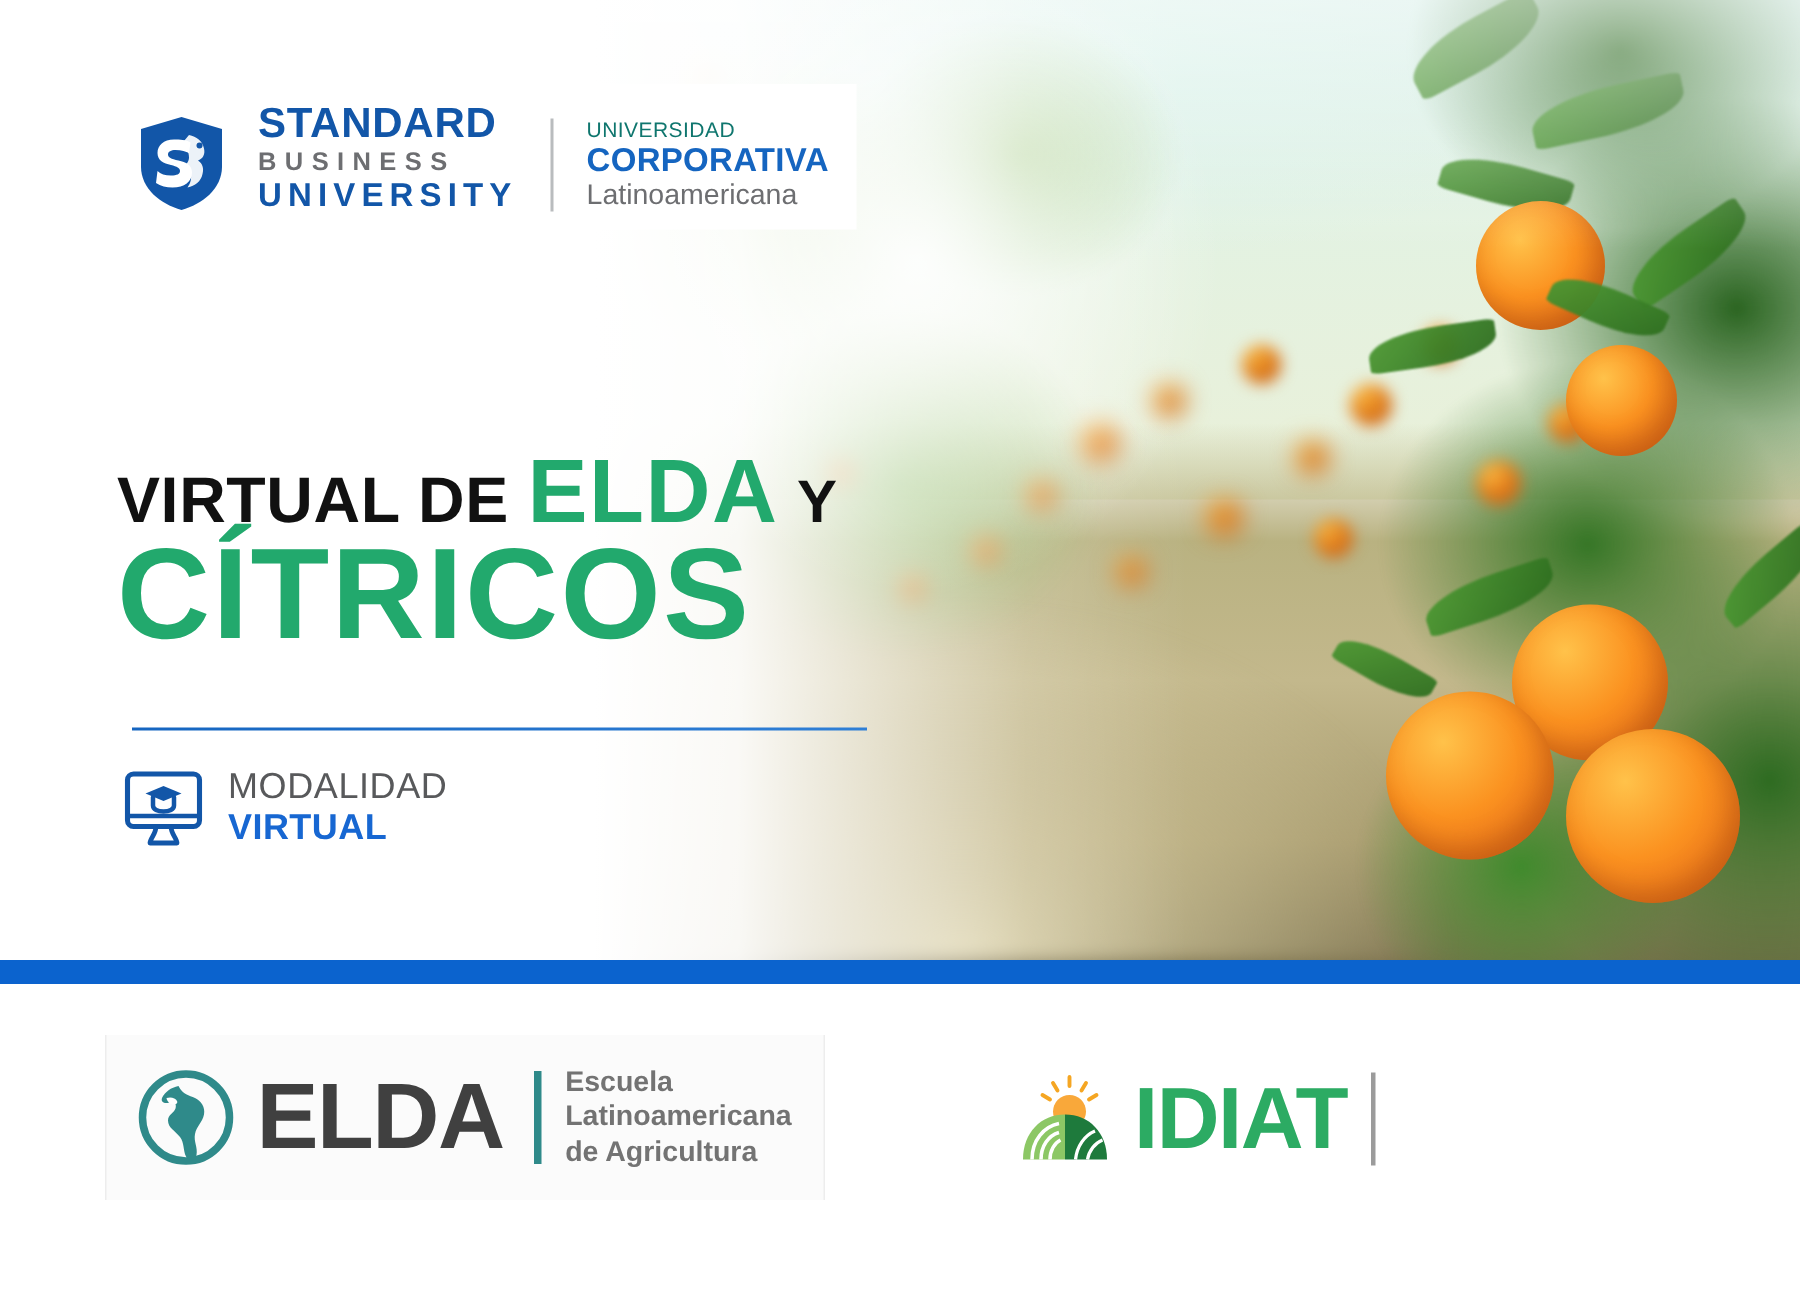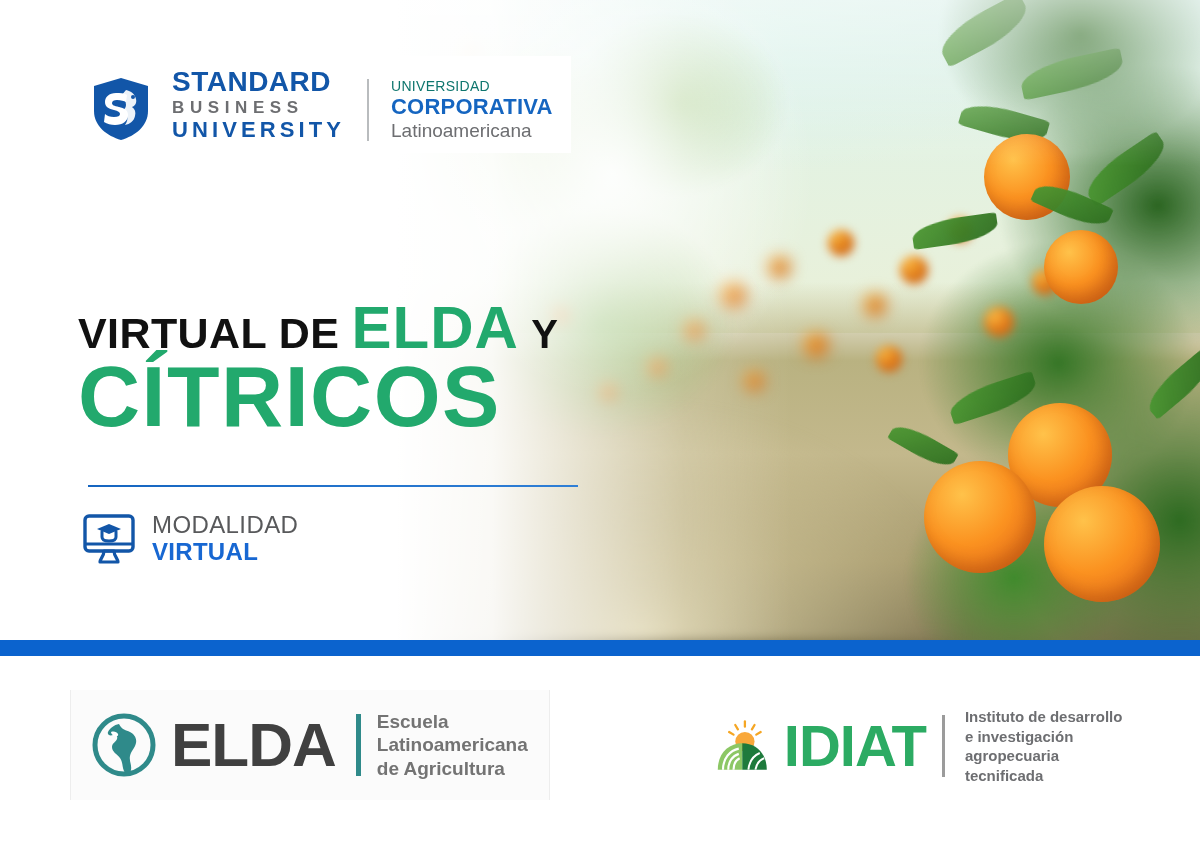--- a/index.html
+++ b/index.html
@@ -143,22 +143,22 @@
   .elda-card {
     position:absolute; left:70px; top:690px; width:480px; height:110px;
     background:#fbfbfb; border-left:1px solid #ededed; border-right:1px solid #ededed;
     display:flex; align-items:center; gap:12px; padding-left:18px;
   }
   .elda-word { font-size:62px; font-weight:bold; color:#404040; letter-spacing:-1px; line-height:1; }
   .elda-bar { width:5px; height:62px; background:#2f8a8a; flex:none; margin:0 4px 0 8px; }
   .elda-sub { font-size:19px; font-weight:bold; color:#737373; line-height:1.24; }
 
   .idiat-card {
-    position:absolute; left:716px; top:700px; width:430px; height:92px;
-    display:flex; align-items:center; gap:10px;
+    position:absolute; left:680px; top:700px; width:430px; height:92px;
+    display:flex; align-items:center; gap:10px;text-align:center;
   }
   .idiat-word { font-size:58px; font-weight:bold; color:#2cab63; letter-spacing:-1px; line-height:1; }
   .idiat-bar { width:3px; height:62px; background:#9b9b9b; flex:none; margin:0 10px 0 6px; }
   .idiat-sub { font-size:15px; font-weight:bold; color:#6d6e71; line-height:1.3; }
 </style>
 </head>
 <body>
 
 <div class="banner">
 
@@ -298,20 +298,15 @@
       <path d="M2 58 C2 40 14 28 30 28 L30 58 Z" fill="#8cc765"></path>
       <path d="M8 58 C8 45 16 36 26 34" fill="none" stroke="#fff" stroke-width="2.4"></path>
       <path d="M14 58 C14 49 19 42 26 40" fill="none" stroke="#fff" stroke-width="2.4"></path>
       <path d="M20 58 C20 52 23 47 27 45" fill="none" stroke="#fff" stroke-width="2.4"></path>
       <path d="M30 28 C46 28 58 40 58 58 L30 58 Z" fill="#1e7a3c"></path>
       <path d="M37 58 C38 49 43 42 50 39" fill="none" stroke="#fff" stroke-width="2.2"></path>
       <path d="M45 58 C46 52 50 47 55 45" fill="none" stroke="#fff" stroke-width="2.2"></path>
     </svg>
     <span class="idiat-word">IDIAT</span>
     <div class="idiat-bar"></div>
-    <div class="idiat-sub">
-      <div>Instituto de desarrollo</div>
-      <div>e investigación agropecuaria</div>
-      <div>tecnificada</div>
-    </div>
   </div>
 
 </div>
 
 </body></html>

